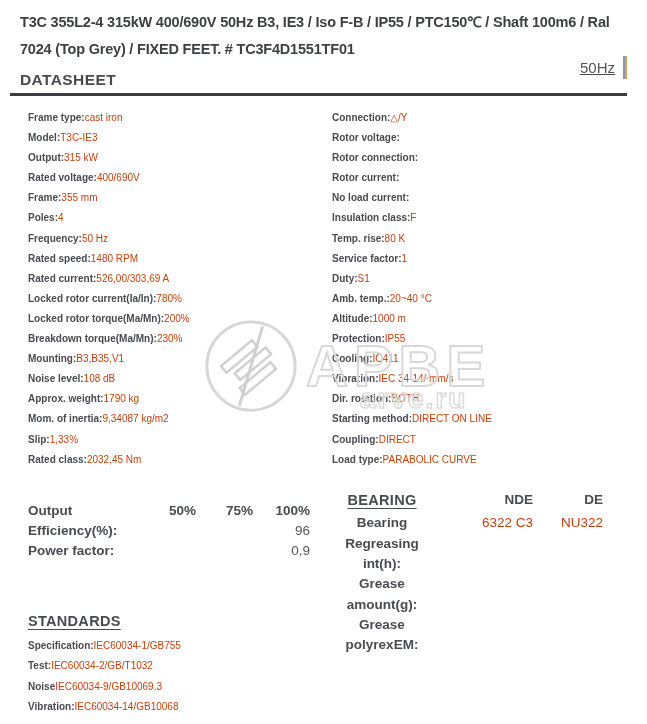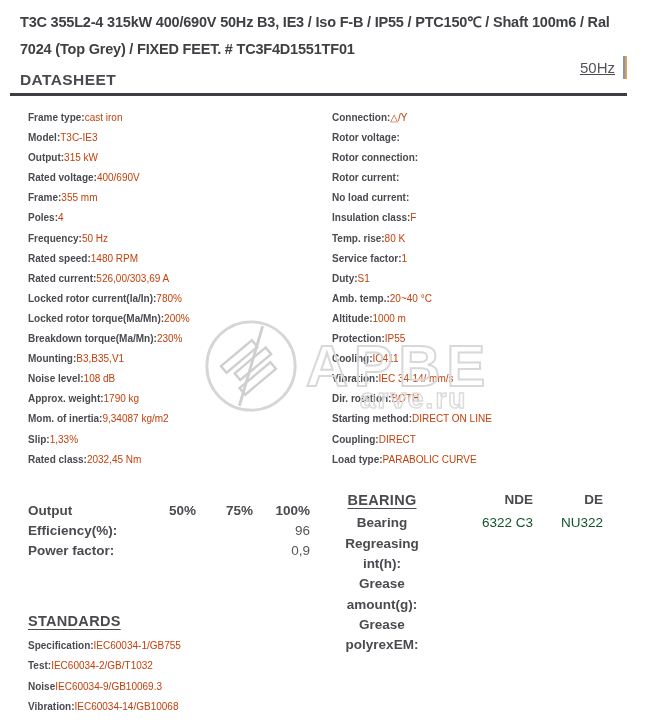--- a/index.html
+++ b/index.html
@@ -41,21 +41,21 @@
   .p-row{display:flex;font-size:13.5px;line-height:20.2px;height:20.2px;}
   .p-row .p-lbl{flex:1;font-weight:700;color:#4a4b50;}
   .p-row .p-cell{width:57px;text-align:right;color:#56575c;}
   .p-row.p-head .p-cell{font-weight:700;color:#4a4b50;}
   #standards{position:absolute;left:28px;top:613px;width:282px;}
   #standards .sec-title{margin-bottom:7px;}
   #standards .row{height:20.3px;line-height:20.3px;}
   #bearing{position:absolute;left:332px;top:490px;width:271px;}
   .b-row{display:flex;font-size:13.5px;line-height:20.2px;margin-bottom:0.3px;}
   .b-lbl{width:100px;font-weight:700;color:#4a4b50;white-space:pre-line;text-align:center;}
-  .b-cell{width:101px;text-align:right;color:#14532d;}
+  .b-cell{width:101px;text-align:right;color:#c2410c;}
   .b-cell.c2{width:70px;}
   .b-row.b-head{margin-bottom:3px;}
   .b-row.b-head .b-cell{font-weight:700;color:#4a4b50;}
   
   .watermark{position:absolute;left:0;top:0;width:647px;height:724px;pointer-events:none;z-index:5;}
   .wm-circle{position:absolute;left:203px;top:318px;width:96px;height:96px;}
   .wm-brand{
     position:absolute;left:306px;top:332px;
     font-size:58px;font-weight:700;letter-spacing:6px;
     color:rgba(255,255,255,0.05);

